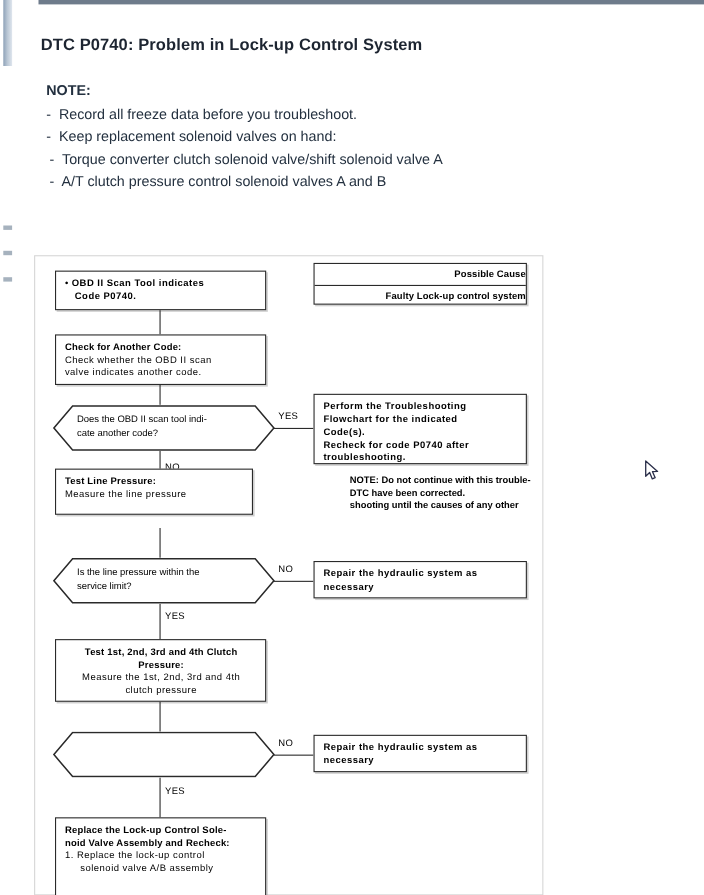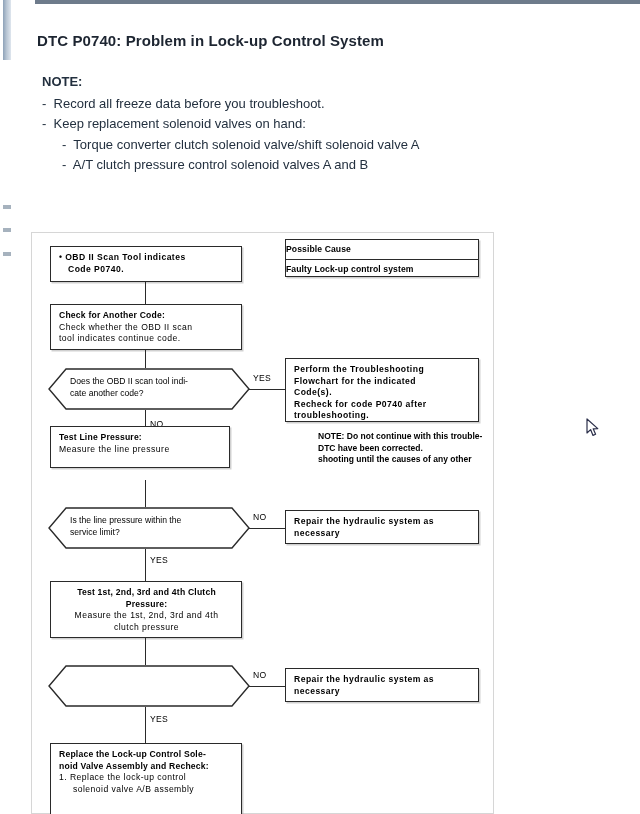--- a/index.html
+++ b/index.html
@@ -99,21 +99,21 @@
     font-weight: bold;
     font-size: 13px;
     display: block;
     margin-bottom: 2px;
   }
   #note-block .li {
     display: block;
     white-space: pre;
   }
   #note-block .li.lvl1 { margin-left: 0px; }
-  #note-block .li.lvl2 { margin-left: 20px; }
+  #note-block .li.lvl2 { margin-left: 3px; }
 
   
   #flow-card {
     position: absolute;
     left: 31px;
     top: 232px;
     width: 463px;
     height: 582px;
     background: #ffffff;
     border: 1px solid #d6d6d6;
@@ -155,26 +155,26 @@
   }
 
   .tbl {
     position: absolute;
     border: 1.4px solid #2a2a2a;
     box-sizing: border-box;
     background: #fff;
     box-shadow: 1.5px 1.5px 0 rgba(150,150,150,.45);
   }
   .tbl .th, .tbl .td {
-    text-align: left;
+    text-align: right;
     font-size: 8.6px;
     font-weight: bold;
     color: #000;
     line-height: 1;
-    padding: 5px 16px 5px 0;
+    padding: 5px 0 5px 0;
     letter-spacing: .1px;
   }
   .tbl .th { border-bottom: 1.4px solid #2a2a2a; }
 
   .note-free {
     position: absolute;
     font-size: 8.5px;
     line-height: 11.6px;
     font-weight: bold;
     color: #000;
@@ -243,21 +243,21 @@
       <div class="tbl" style="left:253px; top:6px; width:194px; height:38px;">
         <div class="th">Possible Cause</div>
         <div class="td">Faulty Lock-up control system</div>
       </div>
 
       <div class="vline" style="left:113px; top:49px; height:22px;"></div>
 
       <div class="fbox" style="left:18px; top:71px; width:192px; height:46px;">
         <div class="bold">Check for Another Code:</div>
         <div class="wide">Check whether the OBD II scan</div>
-        <div class="wide">tool indicates continue code.</div>
+        <div class="wide">valve indicates another code.</div>
       </div>
 
       <div class="vline" style="left:113px; top:117px; height:18px;"></div>
 
       <div class="hex" style="left:16px; top:135px; width:202px; height:32px;">
         <svg width="202" height="42" viewBox="0 0 202 42">
           <polygon points="18,1 184,1 201,21 184,41 18,41 1,21" fill="#ffffff" stroke="#2a2a2a" stroke-width="1.4"></polygon>
         </svg>
         <div class="hex-txt">
           <div>Does the OBD II scan tool indi-</div>

